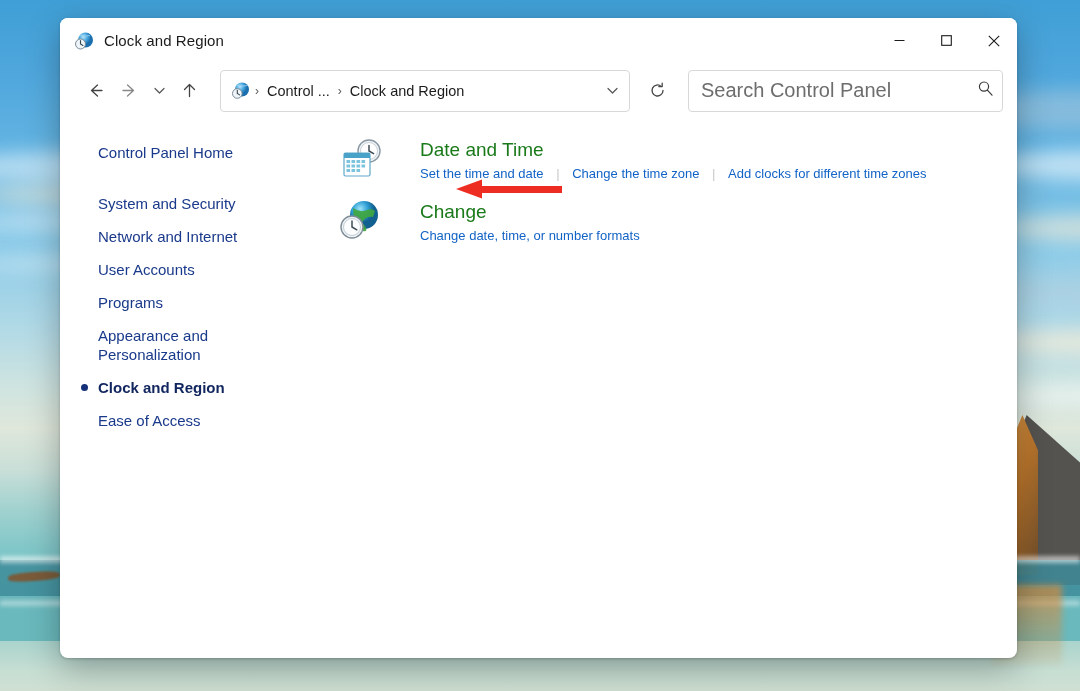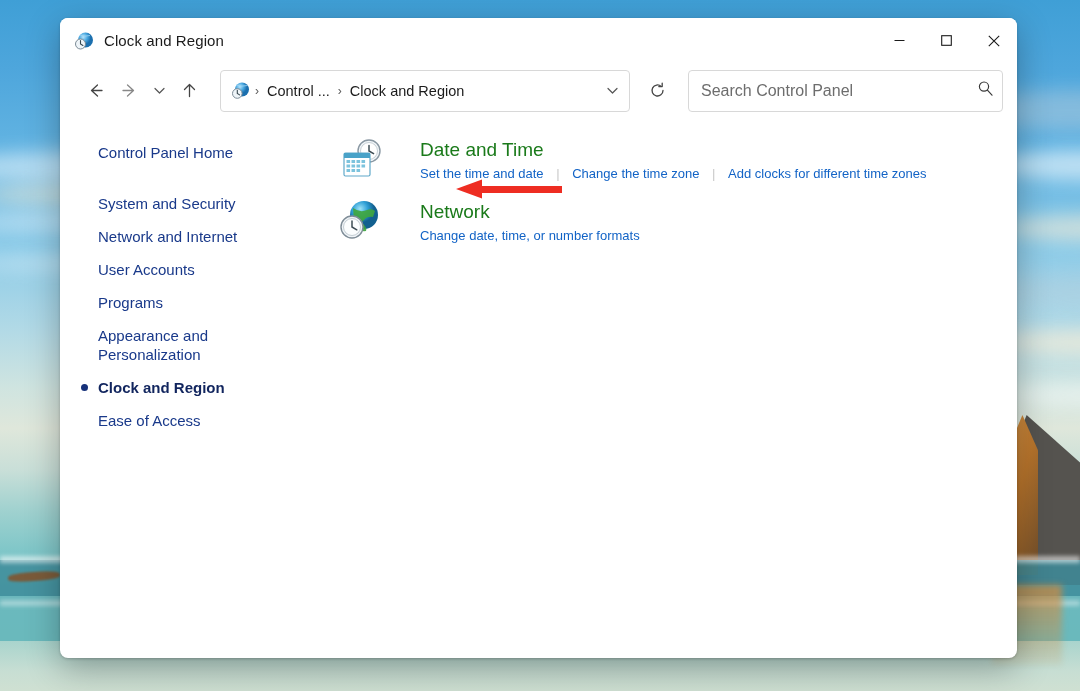--- a/index.html
+++ b/index.html
@@ -181,21 +181,21 @@
     display: flex;
     align-items: center;
     padding: 0 8px 0 10px;
     background: #fff;
   }
   #search-input {
     flex: 1 1 auto;
     border: none;
     outline: none;
     font-family: "Liberation Sans", sans-serif;
-    font-size: 16px;
+    font-size: 20px;
     color: #1b1b1b;
     background: transparent;
   }
   #search-input::placeholder { color: #6d6d6d; }
 
   
   #body {
     display: flex;
     height: calc(640px - 45px - 55px);
   }
@@ -473,21 +473,21 @@
               </defs>
               <circle cx="26" cy="17" r="14" fill="url(#globe)"></circle>
               <path d="M15 10 q7 5 14 2 q5 -2 8 1 l-2 6 q-6 -1 -9 3 q-4 5 -10 2 z" fill="#3fa63f" opacity=".92"></path>
               <path d="M19 25 q5 -1 8 3 q2 3 1 5 q-6 1 -9 -4 z" fill="#3fa63f" opacity=".92"></path>
               <circle cx="14" cy="29" r="11" fill="#f0f4f7" stroke="#7f8d98" stroke-width="1.4"></circle>
               <circle cx="14" cy="29" r="8.5" fill="#fbfdfe" stroke="#b6c1c9" stroke-width="0.8"></circle>
               <path d="M14 23V29l4.8 2.8" stroke="#3d4c55" stroke-width="1.5" fill="none" stroke-linecap="round"></path>
             </svg>
           </div>
           <div class="cat-body">
-            <div class="cat-title">Network</div>
+            <div class="cat-title">Change</div>
             <div class="cat-links">
               <span class="cat-link">Change date, time, or number formats</span>
             </div>
           </div>
         </div>
 
         <div id="arrow-annotation" style="left:118px; top:58px;">
           <svg width="108" height="26" viewBox="0 0 108 26">
             <path d="M106 13.5H24" stroke="#ee2d22" stroke-width="7" stroke-linecap="butt"></path>
             <path d="M0 13L26 3.5v19z" fill="#ee2d22"></path>

